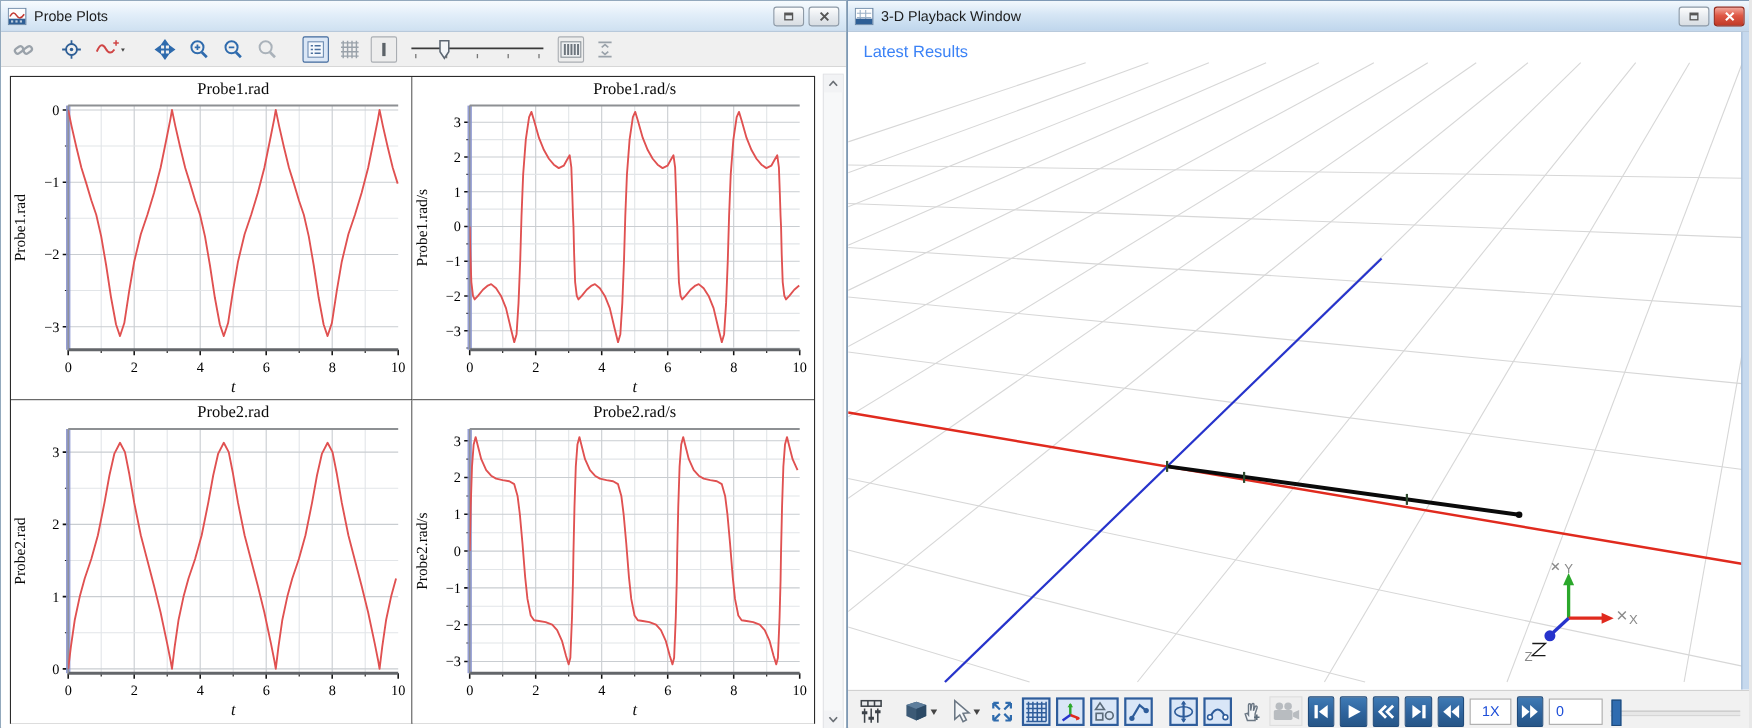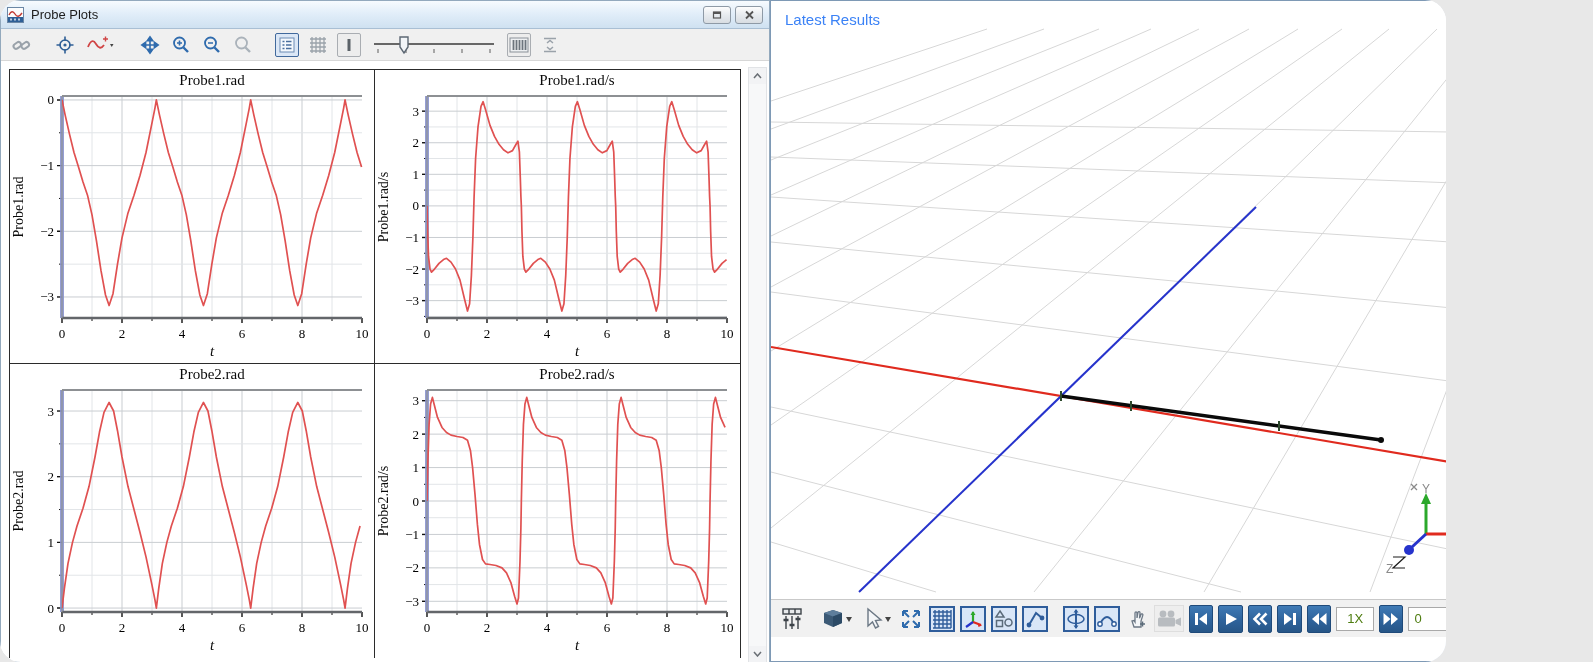--- a/index.html
+++ b/index.html
@@ -1,16 +1,16 @@
 <!DOCTYPE html>
 <html><head>
 <meta charset="utf-8">
 <style>
   html,body{margin:0;padding:0;background:#e8e8e8;font-family:"Liberation Sans",sans-serif;}
-  .screen{position:relative;width:1446px;height:662px;overflow:hidden;background:#dfe9f5;border-radius:21px;}
+  .screen{position:relative;width:1590px;height:662px;overflow:hidden;background:#dfe9f5;}
   .win{position:absolute;top:0;bottom:0;box-sizing:border-box;background:#fff;}
   .win.left{left:0;width:770px;border:1px solid #93a9bd;}
   .win.right{left:770px;width:823px;border:1px solid #7e99b5;}
   .titlebar{height:27px;display:flex;align-items:center;padding:0 6px;gap:6px;
     background:linear-gradient(#f7fbfe,#e2eef9 45%,#cfe1f1);border-bottom:1px solid #a9bfd4;}
   .win.right .titlebar{background:linear-gradient(#f2f8fd,#d6e6f5 45%,#bfd6ec);}
   .wicon{width:18px;height:16px;display:inline-flex;}
   .wtitle{flex:1;font-size:13px;color:#1c1c1c;white-space:nowrap;overflow:hidden;}
   .winbtns{display:flex;gap:4px;}
   .wbtn{width:28px;height:18px;border:1px solid #8e9aa6;border-radius:3px;display:inline-flex;align-items:center;justify-content:center;
@@ -38,21 +38,21 @@
   .pxlabel{font-family:"Liberation Serif",serif;font-size:15px;font-style:italic;fill:#0a0a0a;}
   .view3d{position:relative;height:598px;background:#fff;overflow:hidden;}
   .results{position:absolute;left:14px;top:10px;font-size:15px;color:#3b82f6;}
   .frame-strip-right{position:absolute;right:0;top:0;bottom:0;width:8px;background:#c6d9ee;border-left:1px solid #9db7d2;}
   .btoolbar{height:37px;background:#f1f1f1;border-top:1px solid #c9c9c9;display:flex;align-items:center;gap:5px;padding:0 8px;}
   .b3{width:27px;height:27px;display:inline-flex;align-items:center;justify-content:center;border:1px solid transparent;background:transparent;padding:0;}
   .b3.on{background:#d9e6f7;border:2px solid #2f5d9b;width:26px;height:26px;}
   .b3.dim{opacity:.55;border:1px solid #d0d0d0;background:#ececec;}
   .pbtn{width:30px;height:28px;border:1px solid #1f4a7a;border-radius:2px;display:inline-flex;align-items:center;justify-content:center;
     background:linear-gradient(#3f7ab5,#2e639c 55%,#275687);padding:0;}
-  .field{height:24px;background:#fff;border:1px solid #a9a9a9;box-sizing:border-box;font-size:13px;color:#4d7c0f;
+  .field{height:24px;background:#fff;border:1px solid #a9a9a9;box-sizing:border-box;font-size:13px;color:#1d4ed8;
     display:inline-flex;align-items:center;}
   .field.speed{width:46px;justify-content:center;}
   .field.time{width:58px;padding-left:5px;justify-content:flex-start;}
   .pslider{position:relative;width:152px;height:26px;}
   .pslider .groove{position:absolute;left:2px;right:2px;top:12px;height:3px;background:#e7e7e7;border-top:1px solid #c4c4c4;border-bottom:1px solid #d6d6d6;}
   .pslider .handle{position:absolute;left:3px;top:2px;width:7px;height:22px;background:#2f6cb0;border:1px solid #1f4a7a;}
   .caret{margin-left:2px;}
 </style>
 </head>
 <body>
@@ -475,20 +475,43 @@
         <div class="sarrow down">
           <svg width="9" height="6" viewBox="0 0 9 6">
               <path d="M1 1 L4.5 5 L8 1" fill="none" stroke="#6a6f75" stroke-width="1.5"></path>
             </svg>
         </div>
       </div>
     </div>
   </section>
 
   <section class="win right">
+    <header class="titlebar">
+      <span class="wicon">
+        <svg width="18" height="16" viewBox="0 0 18 16">
+          <rect x="0.5" y="0.5" width="16" height="15" fill="#fdfdfd" stroke="#6b87a5"></rect>
+          <path d="M2 5 L15 5 M2 9 L15 9 M5 2 L5 13 M10 2 L10 13" stroke="#9ab0c6" stroke-width="1"></path>
+          <rect x="1" y="10" width="15" height="5" fill="#2e5f96"></rect>
+        </svg>
+      </span>
+      <span class="wtitle">3-D Playback Window</span>
+      <span class="winbtns">
+        <button class="wbtn">
+          <svg width="12" height="10" viewBox="0 0 12 10">
+              <rect x="2.5" y="2" width="7" height="6" fill="none" stroke="#555" stroke-width="1.2"></rect>
+              <rect x="2.5" y="2" width="7" height="2" fill="#555"></rect>
+            </svg>
+        </button>
+        <button class="wbtn red">
+          <svg width="11" height="10" viewBox="0 0 11 10">
+              <path d="M2 1.5 L9 8.5 M9 1.5 L2 8.5" stroke="#fff" stroke-width="1.9"></path>
+            </svg>
+        </button>
+      </span>
+    </header>
 
     <div class="view3d">
       <svg width="815" height="598" viewBox="0 0 815 598" style="position:absolute;left:0;top:0;">
 
         <g stroke="#d7d7d7" stroke-width="1">
           <line x1="0" y1="121" x2="815" y2="133"></line>
           <line x1="0" y1="156" x2="815" y2="187"></line>
           <line x1="0" y1="196" x2="815" y2="250"></line>
           <line x1="0" y1="241" x2="815" y2="320"></line>
           <line x1="0" y1="291" x2="815" y2="398"></line>

